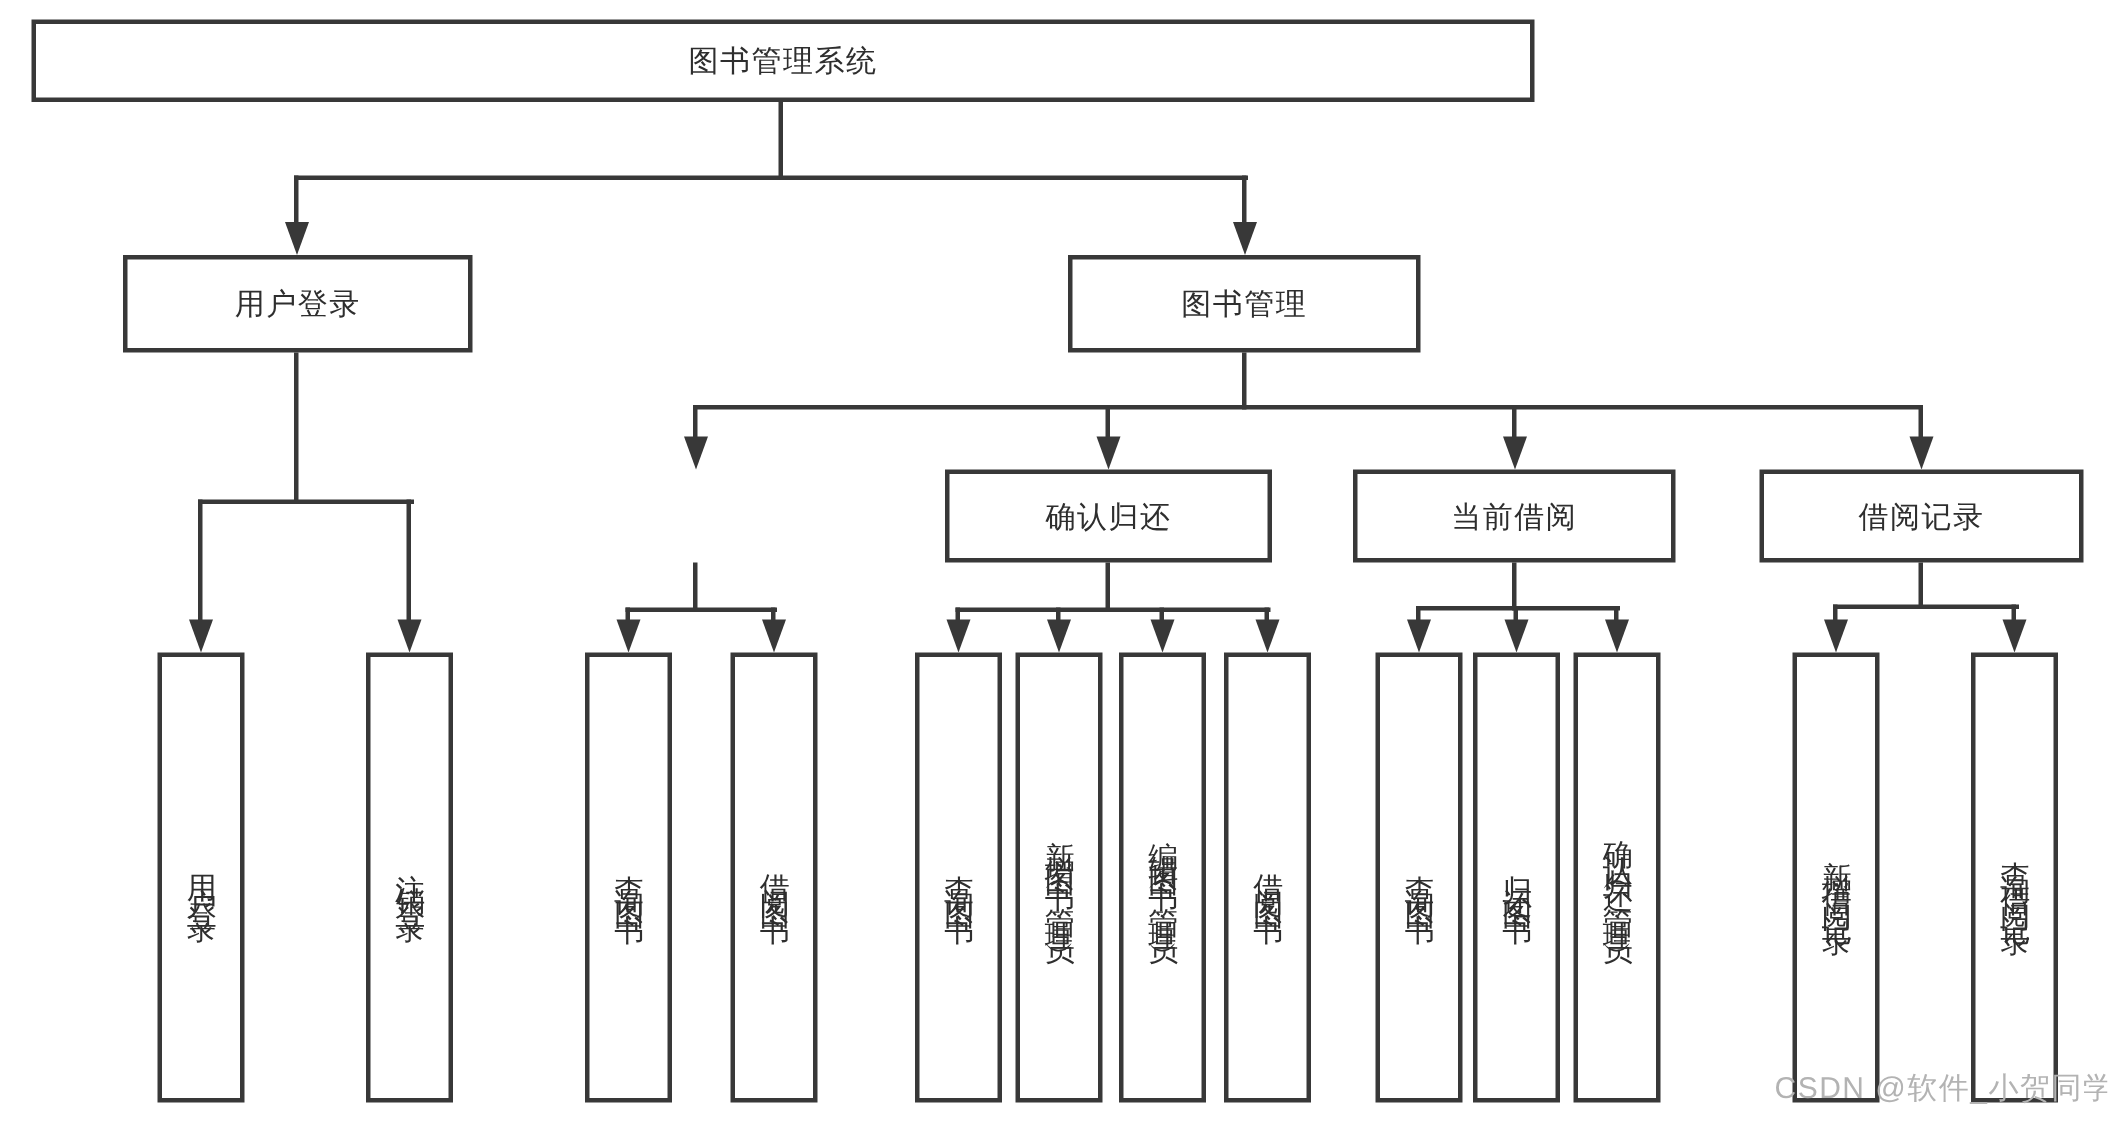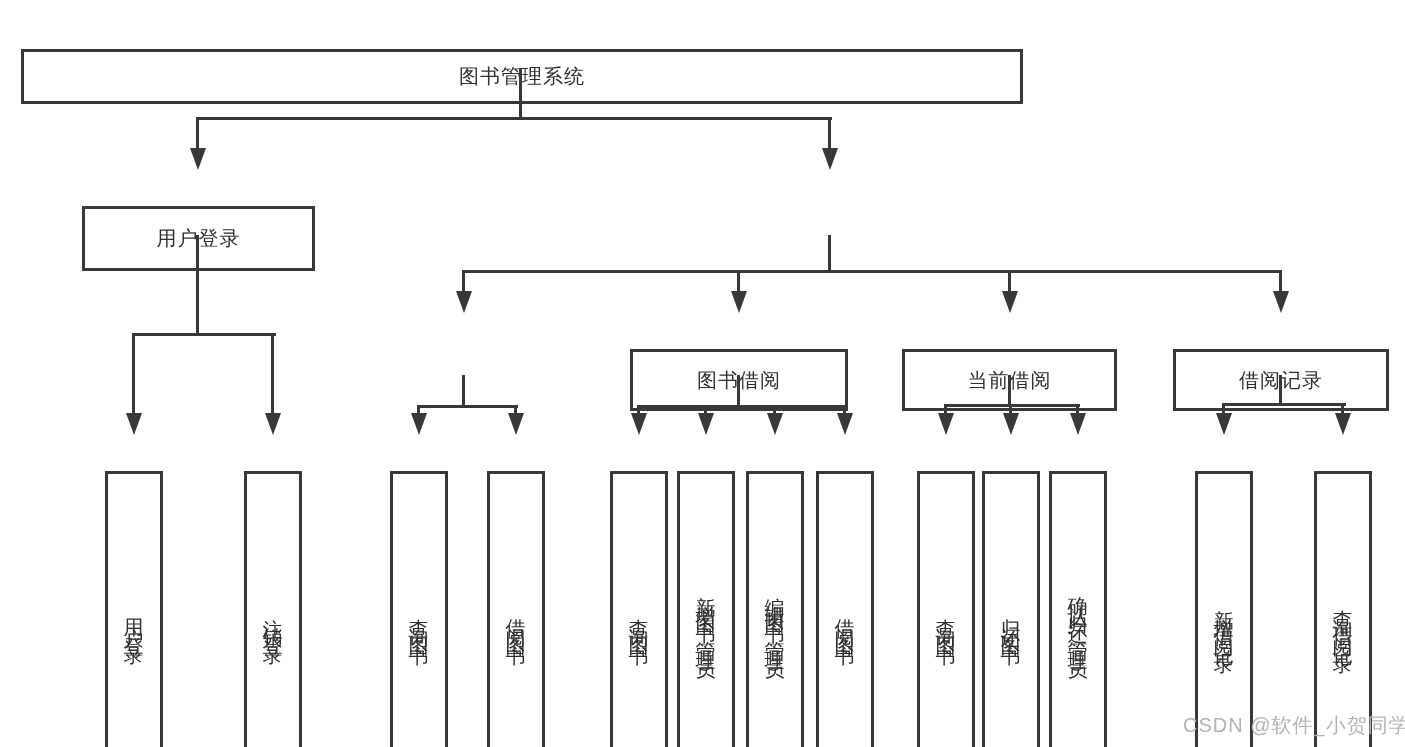--- a/index.html
+++ b/index.html
@@ -13,21 +13,20 @@
   }
   .box{
     position:absolute;
     box-sizing:border-box;
     background:#ffffff;
     border:3px solid #383838;
     display:flex;
     align-items:center;
     justify-content:center;
     text-align:center;
-    margin-top:36px;
   }
   .hbox{font-size:20px;letter-spacing:1px;}
   .vbox{
     writing-mode:vertical-rl;
     font-size:20px;
     letter-spacing:9px;
     line-height:1;
   }
   .vl,.hl{position:absolute;background:#383838;}
   .vl{width:3px;}
@@ -57,40 +56,41 @@
   <div class="box hbox" style="left:21px;top:13px;width:1002px;height:55px;">图书管理系统</div>
 
   <div class="vl" style="left:519px;top:68px;height:50px;"></div>
   <div class="hl" style="left:196px;top:117px;width:636px;"></div>
   <div class="vl" style="left:196px;top:117px;height:33px;"></div>
   <div class="ar" style="left:190px;top:148px;"></div>
   <div class="vl" style="left:828px;top:117px;height:33px;"></div>
   <div class="ar" style="left:822px;top:148px;"></div>
 
   <div class="box hbox" style="left:82px;top:170px;width:233px;height:65px;">用户登录</div>
+  <div class="box hbox" style="left:712px;top:170px;width:235px;height:65px;">图书管理</div>
 
   <div class="vl" style="left:196px;top:235px;height:101px;"></div>
   <div class="hl" style="left:132px;top:333px;width:144px;"></div>
   <div class="vl" style="left:132px;top:333px;height:82px;"></div>
   <div class="ar" style="left:126px;top:413px;"></div>
   <div class="vl" style="left:271px;top:333px;height:82px;"></div>
   <div class="ar" style="left:265px;top:413px;"></div>
 
   <div class="vl" style="left:828px;top:235px;height:38px;"></div>
   <div class="hl" style="left:462px;top:270px;width:820px;"></div>
   <div class="vl" style="left:462px;top:270px;height:23px;"></div>
   <div class="ar" style="left:456px;top:291px;"></div>
   <div class="vl" style="left:737px;top:270px;height:23px;"></div>
   <div class="ar" style="left:731px;top:291px;"></div>
   <div class="vl" style="left:1008px;top:270px;height:23px;"></div>
   <div class="ar" style="left:1002px;top:291px;"></div>
   <div class="vl" style="left:1279px;top:270px;height:23px;"></div>
   <div class="ar" style="left:1273px;top:291px;"></div>
 
-  <div class="box hbox" style="left:630px;top:313px;width:218px;height:62px;">图书借阅</div>
+  <div class="box hbox" style="left:630px;top:313px;width:218px;height:62px;">确认归还</div>
   <div class="box hbox" style="left:902px;top:313px;width:215px;height:62px;font-family:Liberation Serif, serif;">当前借阅</div>
   <div class="box hbox" style="left:1173px;top:313px;width:216px;height:62px;font-family:Liberation Mono, monospace;">借阅记录</div>
 
   <div class="vl" style="left:462px;top:375px;height:33px;"></div>
   <div class="hl" style="left:417px;top:405px;width:101px;"></div>
   <div class="vl" style="left:417px;top:405px;height:10px;"></div>
   <div class="ar" style="left:411px;top:413px;"></div>
   <div class="vl" style="left:514px;top:405px;height:10px;"></div>
   <div class="ar" style="left:508px;top:413px;"></div>
 

